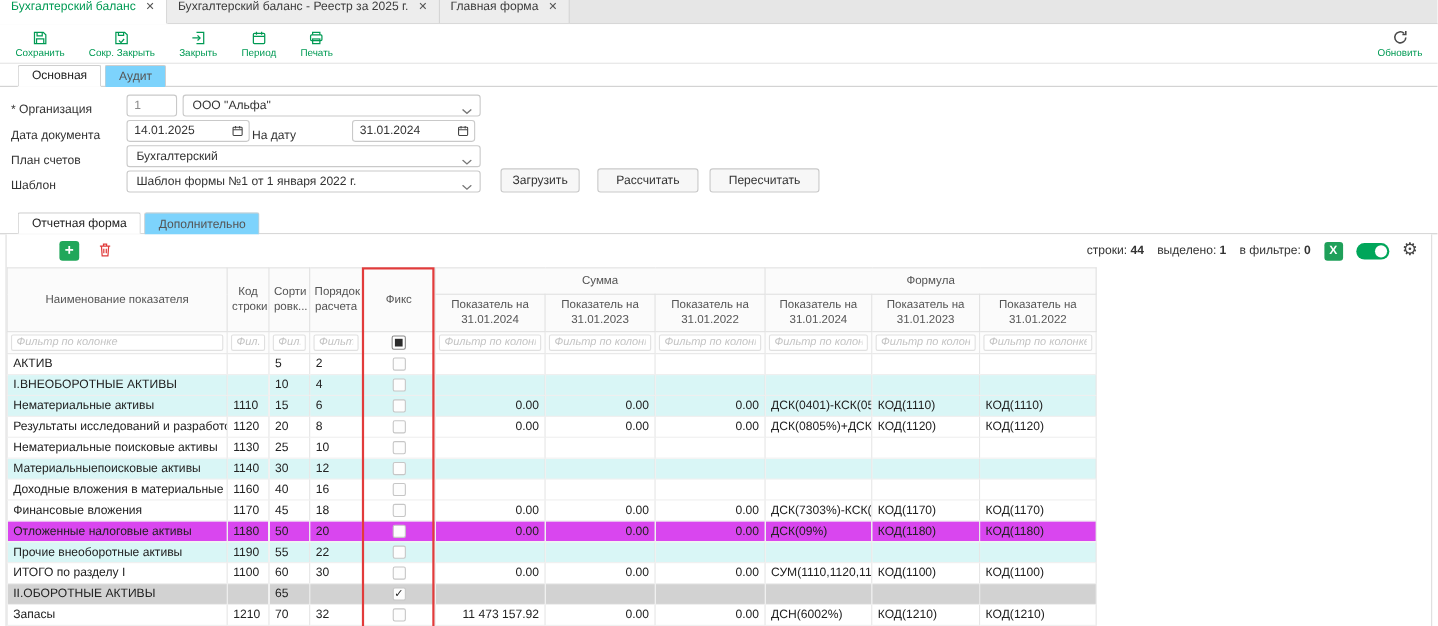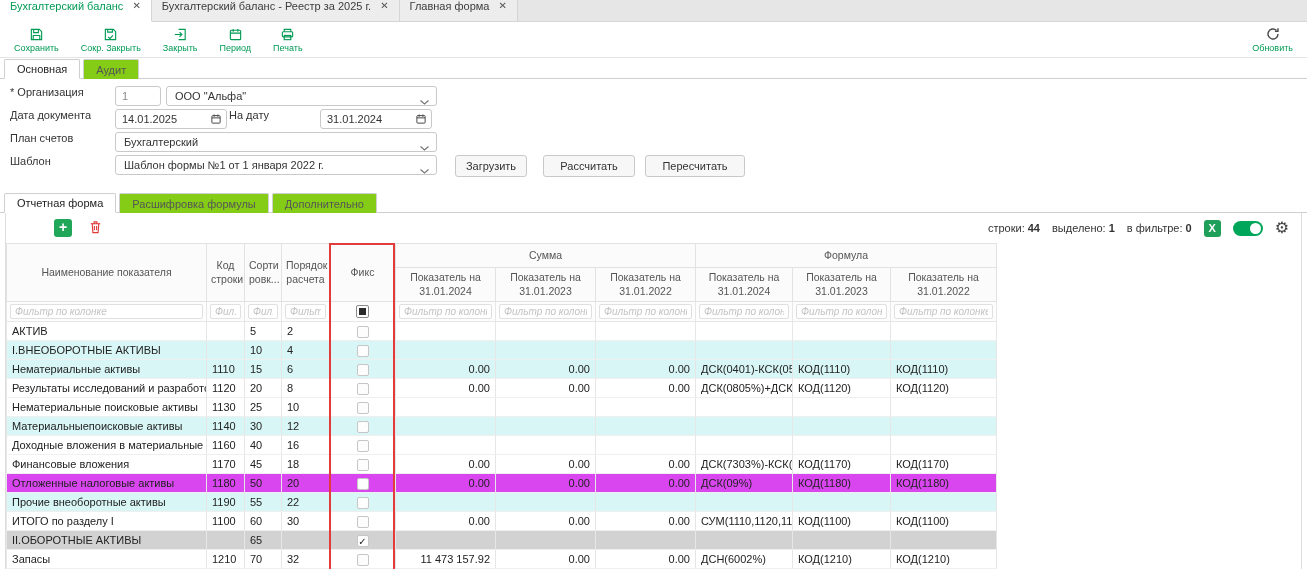--- a/index.html
+++ b/index.html
@@ -13,27 +13,27 @@
 .win-tab .x{font-size:10px;color:#555;cursor:pointer}
 
 
 .toolbar{height:36px;display:flex;align-items:center;padding:0 14px;gap:22px;border-bottom:1px solid #e4e4e4;background:#fff}
 .tbtn{display:flex;flex-direction:column;align-items:center;gap:2px;color:#009a54;font-size:9px;cursor:pointer;line-height:1}
 .tbtn svg{width:15px;height:15px;display:block}
 .tbtn-refresh{margin-left:auto}
 .tbtn-refresh svg{color:#4a4a4a;width:16px;height:16px}
 
 
-.tabs-bar{display:flex;align-items:flex-end;padding-left:4px;gap:3px;border-bottom:1px solid #cfcfcf;height:21px}
-.mtab{height:20px;display:flex;align-items:center;padding:0 12px;font-size:11px;color:#555;background:#84cc16;border:1px solid #cfcfcf;border-bottom:none;border-radius:2px 2px 0 0;margin-bottom:-1px;cursor:pointer;white-space:nowrap}
+.tabs-bar{display:flex;align-items:flex-end;padding-left:16px;gap:3px;border-bottom:1px solid #cfcfcf;height:21px}
+.mtab{height:20px;display:flex;align-items:center;padding:0 12px;font-size:11px;color:#555;background:#7dd3fc;border:1px solid #cfcfcf;border-bottom:none;border-radius:2px 2px 0 0;margin-bottom:-1px;cursor:pointer;white-space:nowrap}
 .mtab.active{background:#fff;color:#222;border-bottom:1px solid #fff}
 
 
 .form-area{padding:7px 0 2px 10px}
-.frow{display:flex;align-items:flex-start;height:20px;margin-bottom:3px}
+.frow{display:flex;align-items:flex-end;height:20px;margin-bottom:3px}
 .frow label{width:105px;font-size:11px;color:#333}
 .inp{height:20px;border:1px solid #c9c9c9;border-radius:3px;font-size:11px;padding:0 6px;font-family:inherit;color:#333;background:#fff}
 .inp.code{width:46px;color:#8a8a8a;margin-right:5px}
 .sel{height:20px;border:1px solid #c9c9c9;border-radius:3px;font-size:11px;display:flex;align-items:center;padding:0 22px 0 8px;position:relative;background:#fff;cursor:pointer;white-space:nowrap;overflow:hidden}
 .sel .chev{position:absolute;right:7px;top:8px;width:9px;height:5px;color:#777}
 .sel-wide{width:271px}
 .sel-full{width:322px}
 .datebox{position:relative;width:112px}
 .datebox .inp{width:100%;padding-right:22px}
 .datebox .cal{position:absolute;right:5px;top:4px;width:12px;height:12px;color:#444;cursor:pointer}
@@ -212,21 +212,20 @@
           </svg></span>
     </div>
     <button class="fbtn b1">Загрузить</button>
     <button class="fbtn b2">Рассчитать</button>
     <button class="fbtn b3">Пересчитать</button>
   </div>
 </div>
 
 <div class="tabs-bar report-tabs">
   <div class="mtab active">Отчетная форма</div>
-  <div class="mtab">Расшифровка формулы</div>
   <div class="mtab">Дополнительно</div>
 </div>
 
 <div class="panel">
   <div class="grid-toolbar">
     <div class="add-btn">+</div>
     <div class="trash-btn">
       <span><svg viewBox="0 0 16 16" fill="none" stroke="currentColor" stroke-width="1.2">
             <path d="M3 4.5h10"></path>
             <path d="M6.5 4.5v-2h3v2"></path>

